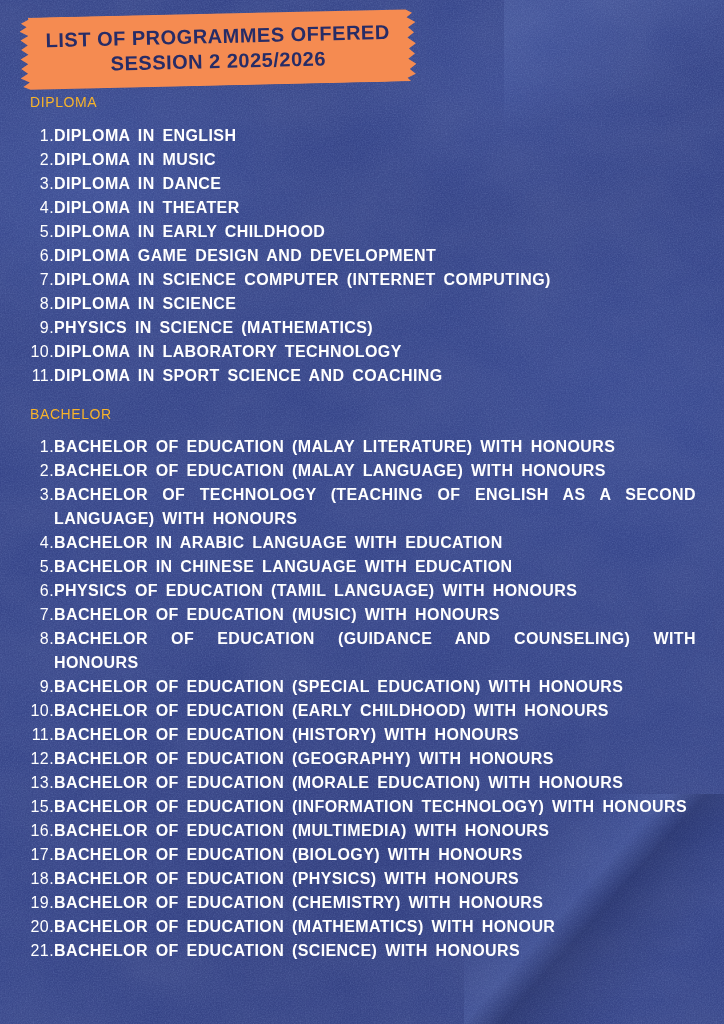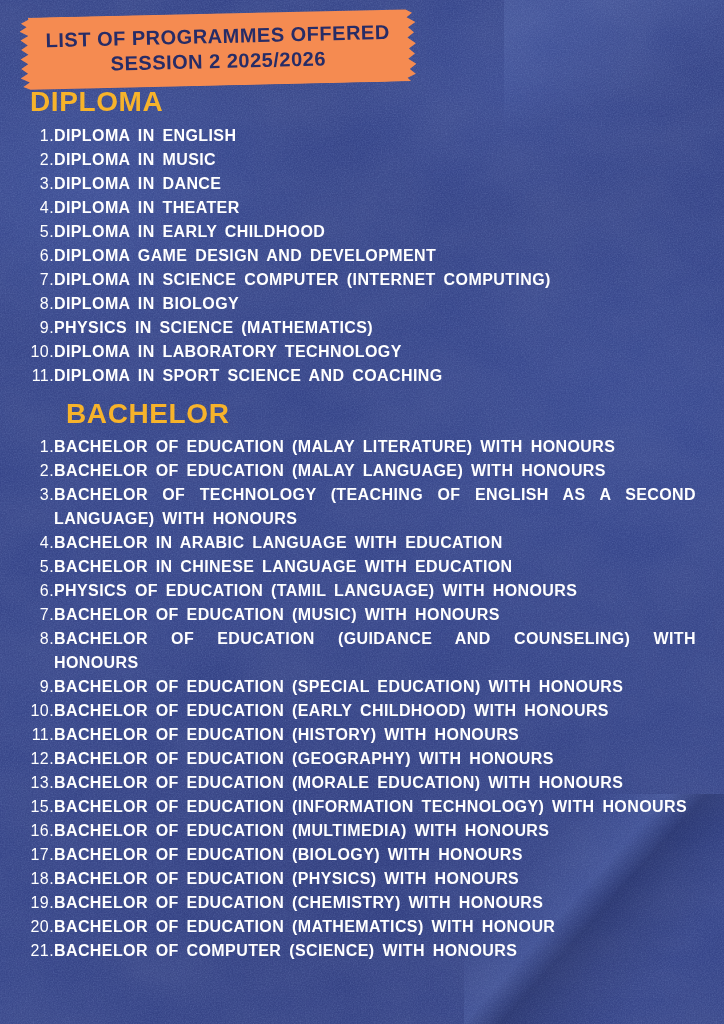--- a/index.html
+++ b/index.html
@@ -45,24 +45,24 @@
   }
   .banner .title-line{
     font-weight:bold;font-size:20px;line-height:25px;
     letter-spacing:.5px;color:var(--banner-text,#272C66);
     white-space:nowrap;
   }
 
   .content{position:absolute;left:30px;top:90px;width:666px;}
   .section-heading{
     margin:0 0 10px 0;
-    font-weight:bold;font-size:28px;line-height:24px;letter-spacing:.6px;
+    font-weight:normal;font-size:14px;line-height:24px;letter-spacing:.6px;
     color:var(--heading,#F7B32B);
   }
-  .section + .section .section-heading{margin-top:14px;margin-bottom:9px;margin-left:36px;}
+  .section + .section .section-heading{margin-top:14px;margin-bottom:9px;}
   .programme-list{list-style:none;margin:0;padding:0;}
   .programme-item{
     display:flex;align-items:flex-start;
     color:var(--item-text,#FFFFFF);
     font-size:16px;line-height:24px;letter-spacing:.4px;word-spacing:3px;
   }
   .programme-item .num{
     flex:0 0 24px;min-width:24px;text-align:right;white-space:nowrap;
   }
   .programme-item .txt{
@@ -130,21 +130,21 @@
         <span class="txt">DIPLOMA GAME DESIGN AND DEVELOPMENT</span>
       </li>
 
       <li class="programme-item">
         <span class="num">7.</span>
         <span class="txt">DIPLOMA IN SCIENCE COMPUTER (INTERNET COMPUTING)</span>
       </li>
 
       <li class="programme-item">
         <span class="num">8.</span>
-        <span class="txt">DIPLOMA IN BIOLOGY</span>
+        <span class="txt">DIPLOMA IN SCIENCE</span>
       </li>
 
       <li class="programme-item">
         <span class="num">9.</span>
         <span class="txt">PHYSICS IN SCIENCE (MATHEMATICS)</span>
       </li>
 
       <li class="programme-item">
         <span class="num">10.</span>
         <span class="txt">DIPLOMA IN LABORATORY TECHNOLOGY</span>
@@ -251,19 +251,19 @@
         <span class="txt">BACHELOR OF EDUCATION (CHEMISTRY) WITH HONOURS</span>
       </li>
 
       <li class="programme-item">
         <span class="num">20.</span>
         <span class="txt">BACHELOR OF EDUCATION (MATHEMATICS) WITH HONOUR</span>
       </li>
 
       <li class="programme-item">
         <span class="num">21.</span>
-        <span class="txt">BACHELOR OF COMPUTER (SCIENCE) WITH HONOURS</span>
+        <span class="txt">BACHELOR OF EDUCATION (SCIENCE) WITH HONOURS</span>
       </li>
     </ol>
       </section>
     </main>
 
 </div>
 
 </body></html>

